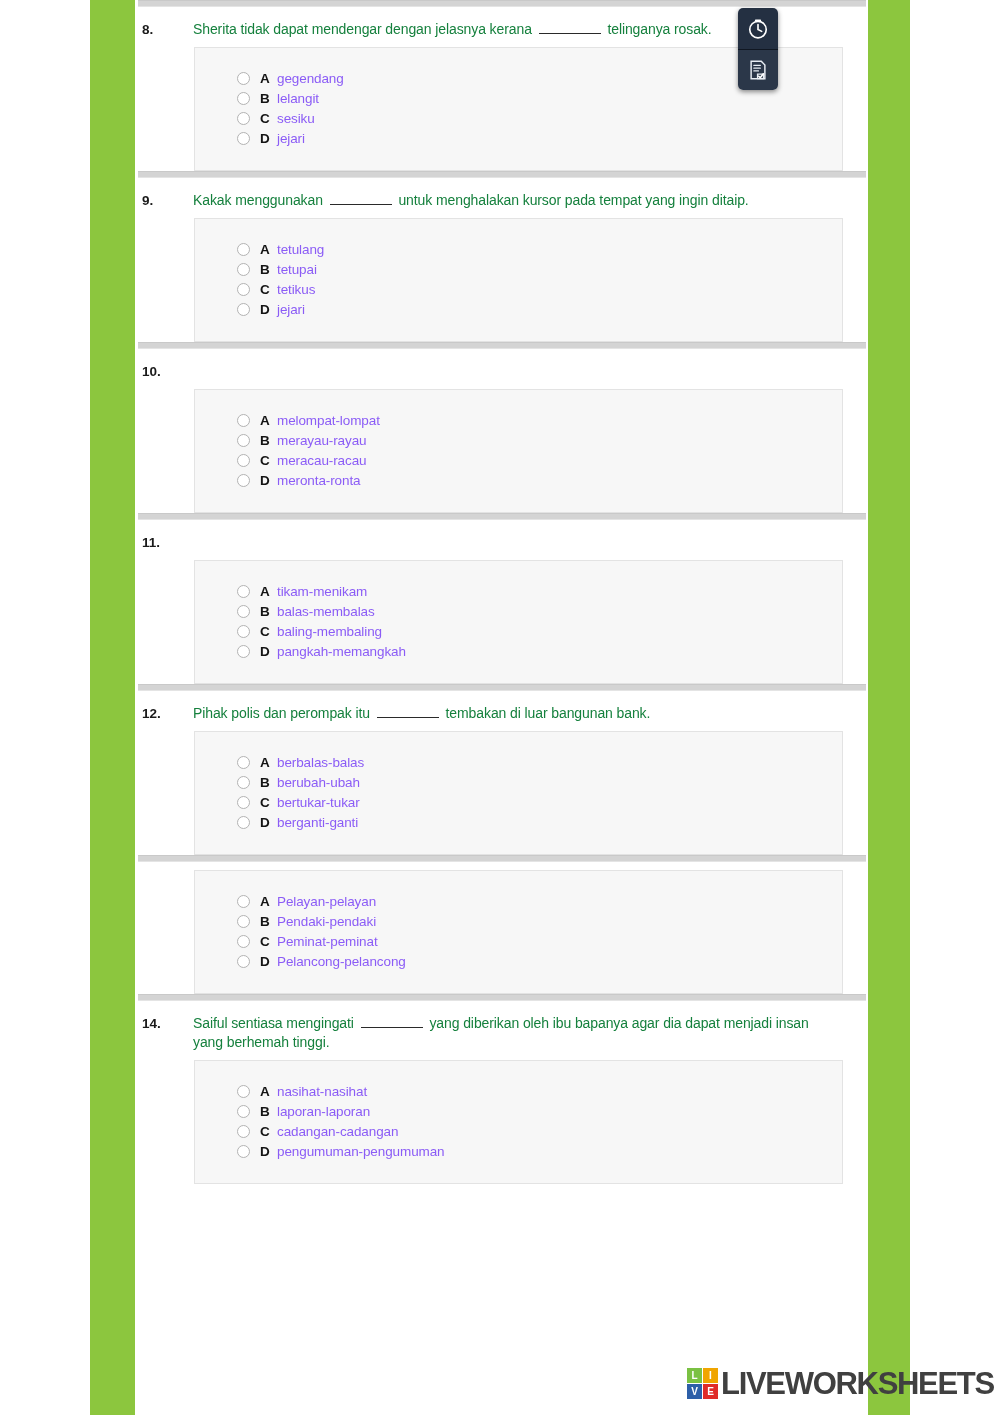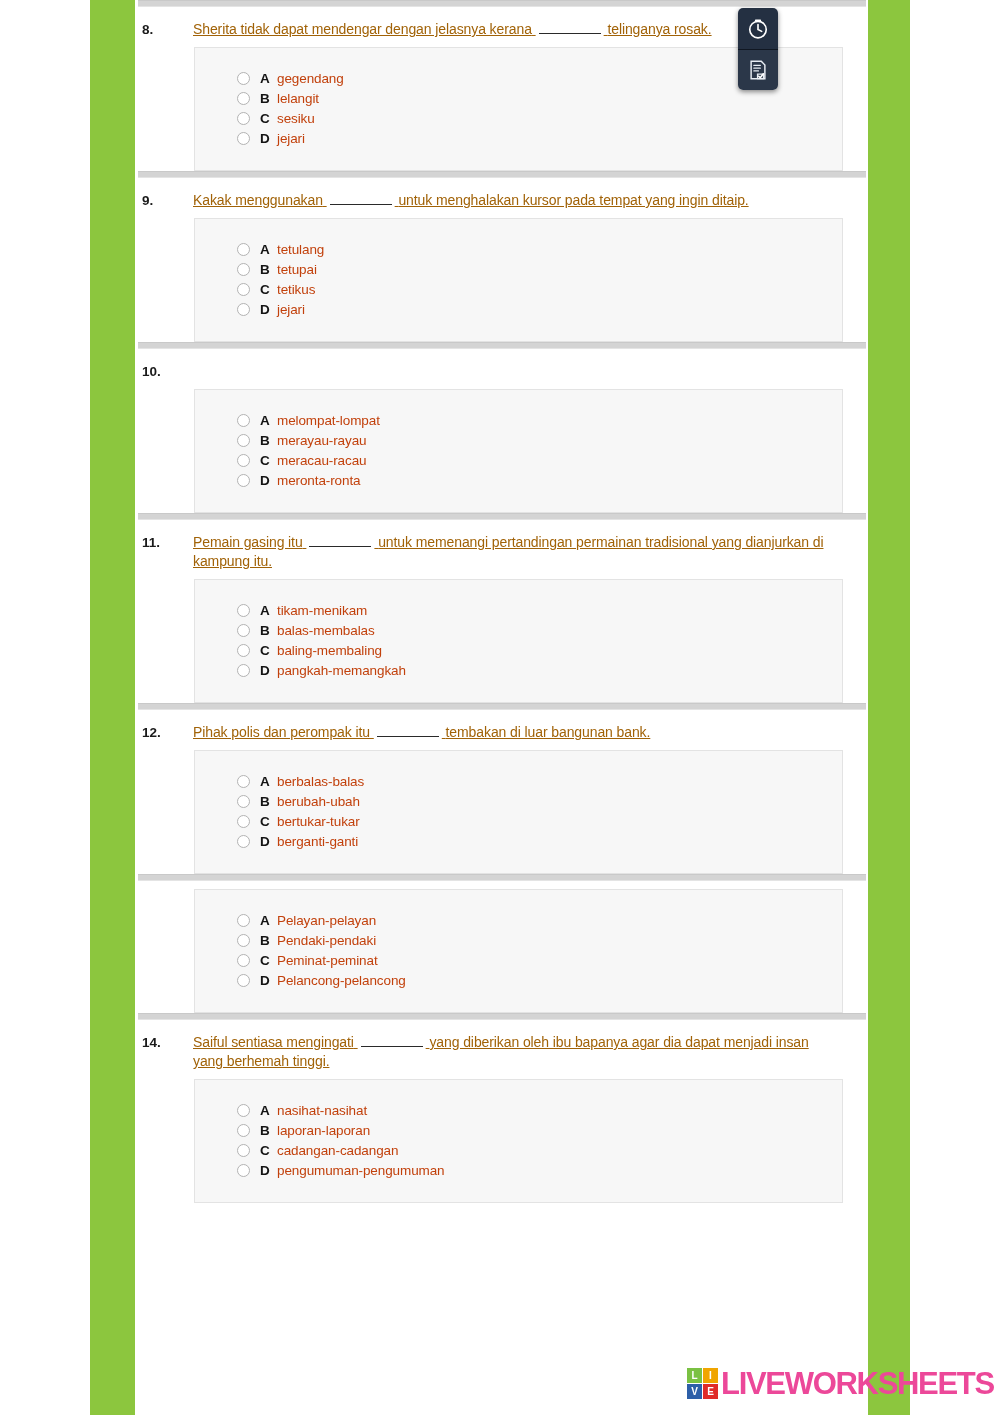--- a/index.html
+++ b/index.html
@@ -73,25 +73,24 @@
     padding-left: 7px;
     font-size: 13.5px;
     font-weight: bold;
     color: #1a1a1a;
     line-height: 19px;
   }
 
   .q-text {
     flex: 1 1 auto;
     font-size: 14px;
-    color: #a16207;
+    color: #15803d;
     line-height: 19px;
     padding-right: 33px;
     letter-spacing: -0.1px;
-    text-decoration: underline;
   }
 
   .blank {
     display: inline-block;
     border-bottom: 1.6px solid #2a2a2a;
     width: 62px;
     height: 11px;
     margin: 0 3px;
     vertical-align: baseline;
   }
@@ -123,21 +122,21 @@
   .opt-letter {
     font-size: 13.5px;
     font-weight: bold;
     color: #141414;
     width: 17px;
     flex: 0 0 17px;
   }
 
   .opt-text {
     font-size: 13.5px;
-    color: #c2410c;
+    color: #8b5cf6;
     letter-spacing: -0.1px;
   }
 
   
   .toolbar {
     position: absolute;
     left: 738px;
     top: 8px;
     width: 40px;
     z-index: 10;
@@ -188,21 +187,21 @@
     line-height: 1;
   }
   .lw-cell.c1 { background: #7ac143; }
   .lw-cell.c2 { background: #f0a500; }
   .lw-cell.c3 { background: #2d5fa8; }
   .lw-cell.c4 { background: #e02b28; }
 
   .lw-word {
     font-size: 31px;
     font-weight: bold;
-    color: #ec4899;
+    color: #404040;
     letter-spacing: -1.3px;
     line-height: 31px;
   }
 </style>
 </head>
 <body>
 
 <div id="page">
 
   <div class="green-bar left"></div>
@@ -293,21 +292,20 @@
               <span class="radio"></span>
               <span class="opt-letter">D</span>
               <span class="opt-text">meronta-ronta</span>
             </div>
           </div>
         </div>
         <div class="divider"></div>
         <div class="question">
           <div class="q-head">
             <div class="q-num">11.</div>
-            <div class="q-text"><span>Pemain gasing itu</span> <span class="blank" title="________"></span> <span>untuk memenangi pertandingan permainan tradisional yang dianjurkan di kampung itu.</span></div>
           </div>
           <div class="options-box">
             <div class="option">
               <span class="radio"></span>
               <span class="opt-letter">A</span>
               <span class="opt-text">tikam-menikam</span>
             </div>
             <div class="option">
               <span class="radio"></span>
               <span class="opt-letter">B</span>

